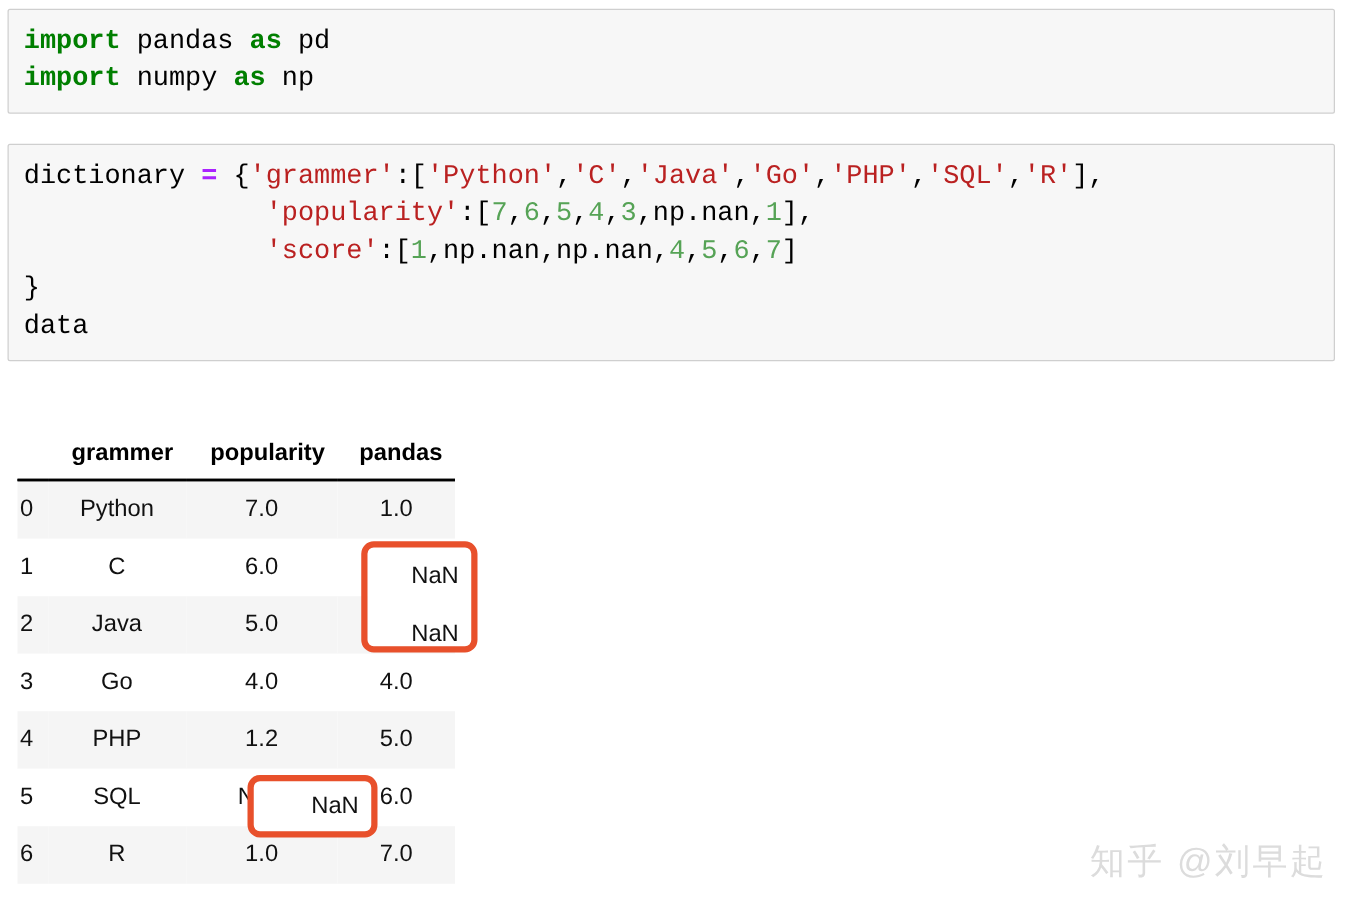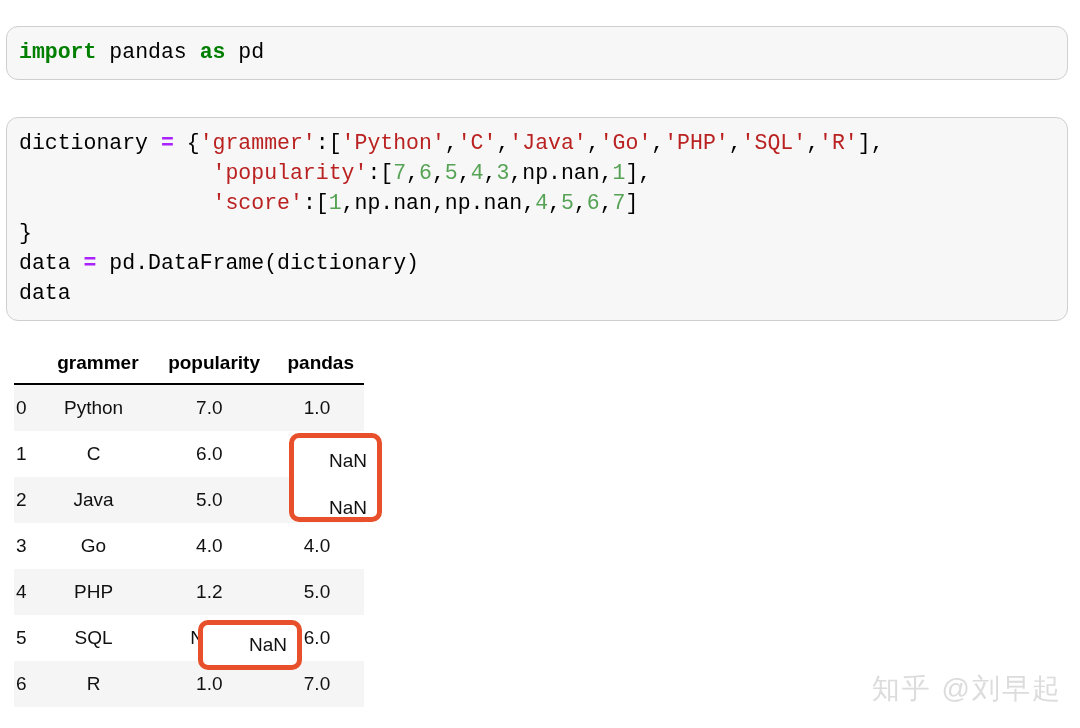--- a/index.html
+++ b/index.html
@@ -17,26 +17,25 @@
   }
 
   
   .cell {
     position: absolute;
     left: 6px;
     width: 1062px;
     box-sizing: border-box;
     background: #f7f7f7;
     border: 1px solid #cfcfcf;
-    border-radius: 12px;
+    border-radius: 2px;
     padding: 10px 12px 12px 12px;
-    margin-top: 19px;
   }
   #cell-1 { top: 7px; }
-  #cell-2 { top: 98px; padding-left: 12px; }
+  #cell-2 { top: 115px; padding-left: 12px; }
 
   .code-line {
     font-family: "Liberation Mono", "DejaVu Sans Mono", monospace;
     font-size: 21.5px;
     line-height: 30px;
     color: #000000;
     white-space: pre;
     letter-spacing: 0px;
   }
   .kw   { color: #007f00; font-weight: bold; }
@@ -130,30 +129,30 @@
     white-space: nowrap;
     user-select: none;
   }
 </style>
 </head>
 <body>
 
 <div class="cell" id="cell-1">
   <div class="code-cell-body">
       <div class="code-line"><span class="kw">import</span><span class="pln"> pandas </span><span class="kw">as</span><span class="pln"> pd</span></div>
+      <div class="code-line"><span class="kw">import</span><span class="pln"> numpy </span><span class="kw">as</span><span class="pln"> np</span></div>
     </div>
 </div>
 
 <div class="cell" id="cell-2">
   <div class="code-cell-body">
       <div class="code-line"><span class="pln">dictionary </span><span class="op">=</span><span class="pln"> {</span><span class="str">'grammer'</span><span class="pln">:[</span><span class="str">'Python'</span><span class="pln">,</span><span class="str">'C'</span><span class="pln">,</span><span class="str">'Java'</span><span class="pln">,</span><span class="str">'Go'</span><span class="pln">,</span><span class="str">'PHP'</span><span class="pln">,</span><span class="str">'SQL'</span><span class="pln">,</span><span class="str">'R'</span><span class="pln">],</span></div>
       <div class="code-line"><span class="pln">               </span><span class="str">'popularity'</span><span class="pln">:[</span><span class="num">7</span><span class="pln">,</span><span class="num">6</span><span class="pln">,</span><span class="num">5</span><span class="pln">,</span><span class="num">4</span><span class="pln">,</span><span class="num">3</span><span class="pln">,np.nan,</span><span class="num">1</span><span class="pln">],</span></div>
       <div class="code-line"><span class="pln">               </span><span class="str">'score'</span><span class="pln">:[</span><span class="num">1</span><span class="pln">,np.nan,np.nan,</span><span class="num">4</span><span class="pln">,</span><span class="num">5</span><span class="pln">,</span><span class="num">6</span><span class="pln">,</span><span class="num">7</span><span class="pln">]</span></div>
       <div class="code-line"><span class="pln">}</span></div>
-      <div class="code-line"><span class="pln">data </span><span class="op">=</span><span class="pln"> pd.DataFrame(dictionary)</span></div>
       <div class="code-line"><span class="pln">data</span></div>
     </div>
 </div>
 
 <div id="df-wrap">
   <table class="df">
     <thead>
       <tr>
         <th class="idx-head"></th>
         <th>grammer</th>

